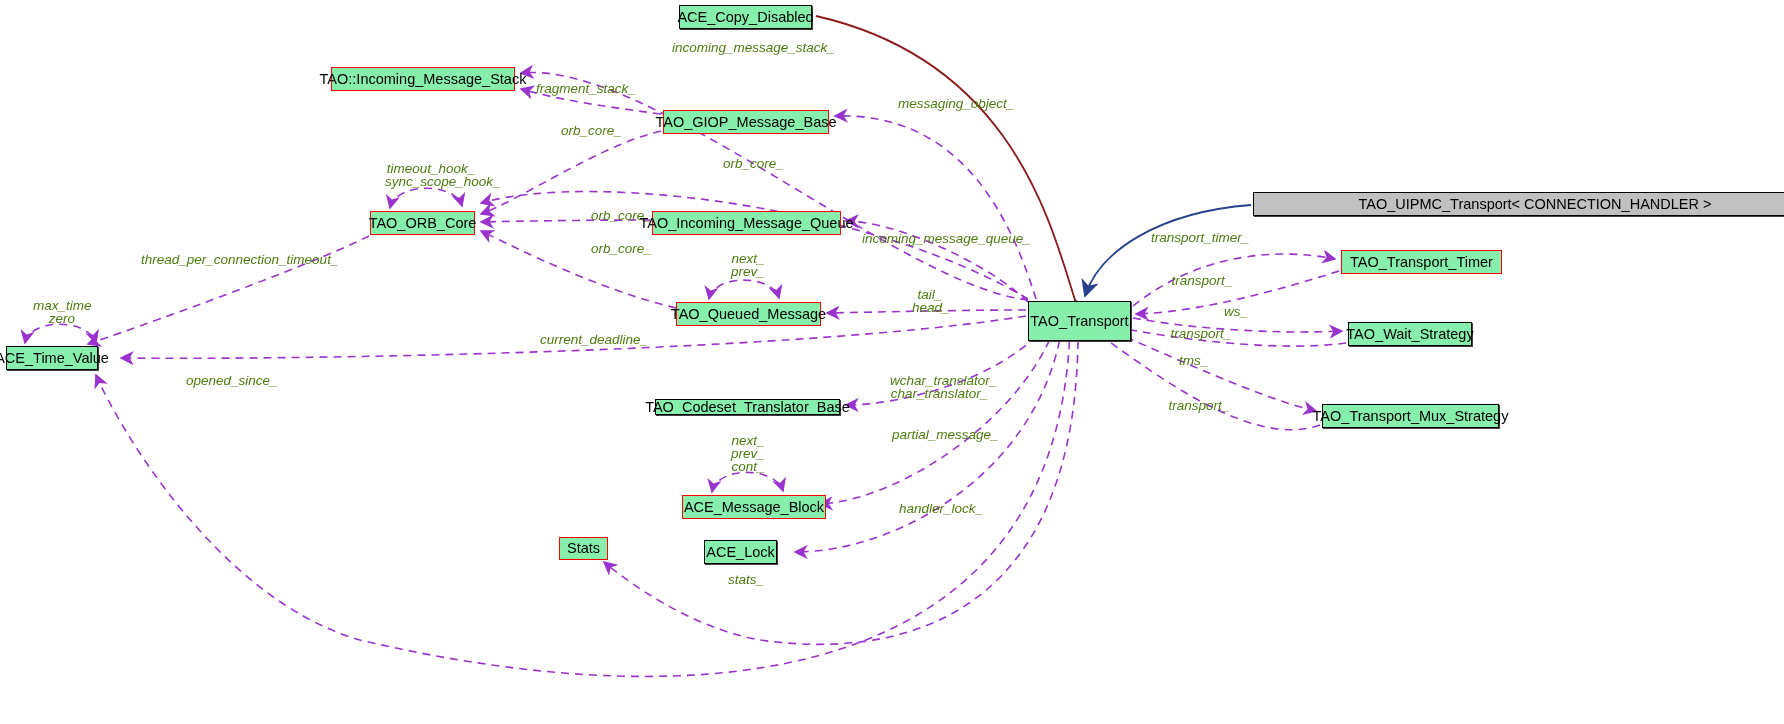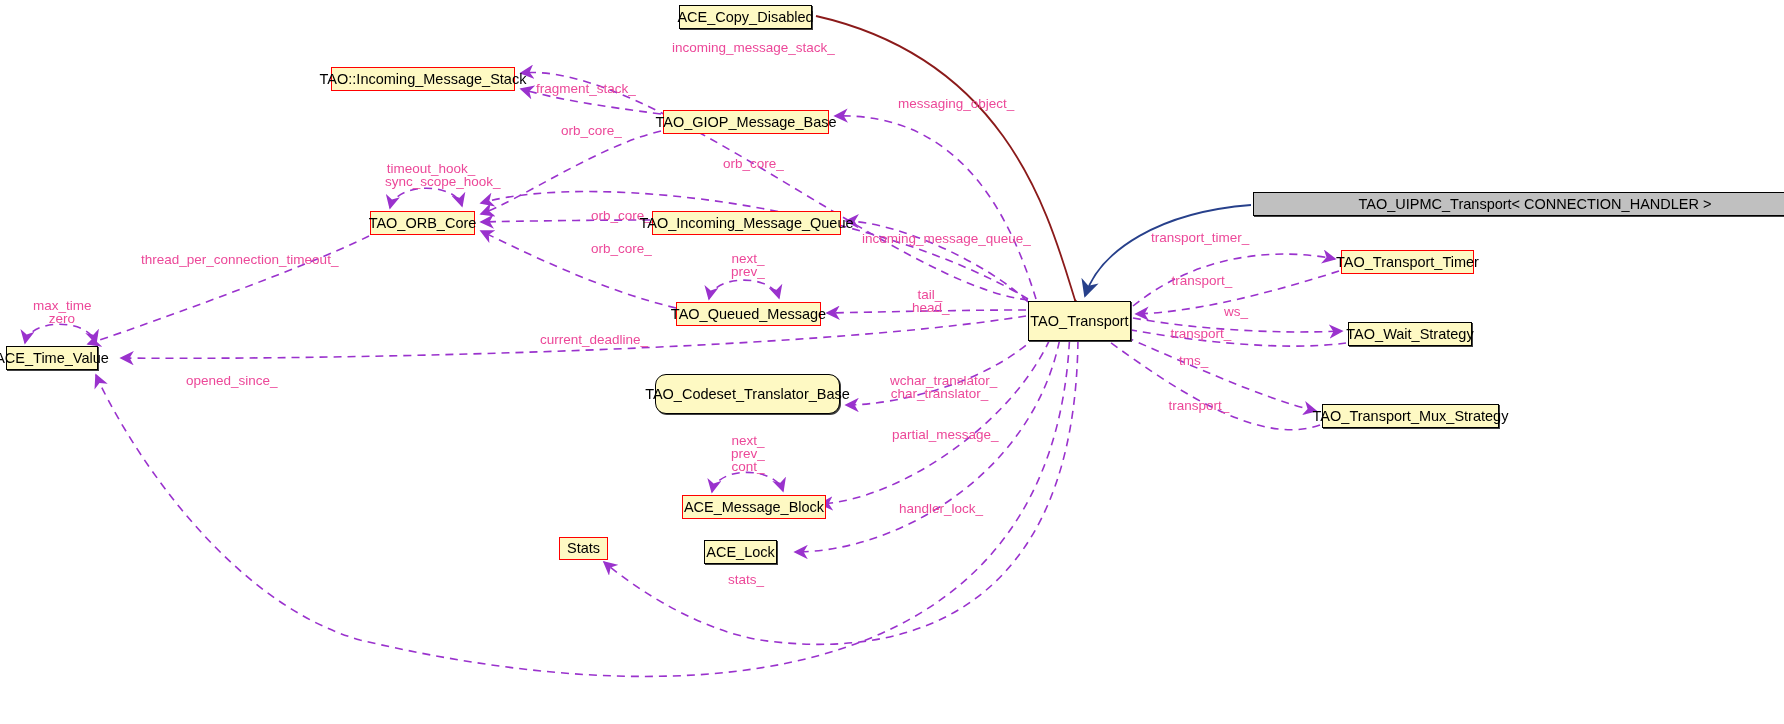--- a/index.html
+++ b/index.html
@@ -25,43 +25,44 @@
   .node {
     position: absolute;
     box-sizing: border-box;
     display: flex;
     align-items: center;
     justify-content: center;
     font-size: 14.5px;
     line-height: 1;
     color: #000000;
     white-space: nowrap;
-    background: #fef9c3;
+    background: #86efac;
     border: 1px solid #000000;
     box-shadow: 1px 1px 0 0 #404040;
     z-index: 5;
     padding: 0 7px;
   }
   .node.red {
     border: 1px solid #ff0000;
     box-shadow: none;
   }
   .node.grey {
     background: #c0c0c0;
     border: 1px solid #000000;
     box-shadow: 1px 1px 0 0 #404040;
   }
   .elabel {
     position: absolute;
     font-size: 13.5px;
     line-height: 13px;
-    color: #ec4899;
+    color: #4d7c0f;
     white-space: pre;
     z-index: 4;
     text-align: center;
+    font-style: italic;
   }
 </style>
 </head>
 <body>
 
 <div id="canvas">
 
   <svg id="edges" viewBox="0 0 1784 724" xmlns="http://www.w3.org/2000/svg">
     <defs>
       <marker id="ah-purple" markerWidth="9" markerHeight="9" refX="8" refY="4.5" orient="auto" markerUnits="strokeWidth">
@@ -155,41 +156,41 @@
   </div>
 
   <div class="node red" style="left:370px;top:211px;width:105px;height:24px;">
     <span>TAO_ORB_Core</span>
   </div>
 
   <div class="node red" style="left:652px;top:211px;width:189px;height:24px;">
     <span>TAO_Incoming_Message_Queue</span>
   </div>
 
-  <div class="node red" style="left:1341px;top:250px;width:133px;height:24px;">
+  <div class="node red" style="left:1341px;top:250px;width:161px;height:24px;">
     <span>TAO_Transport_Timer</span>
   </div>
 
   <div class="node" style="left:1028px;top:301px;width:103px;height:40px;">
     <span>TAO_Transport</span>
   </div>
 
   <div class="node red" style="left:676px;top:302px;width:145px;height:24px;">
     <span>TAO_Queued_Message</span>
   </div>
 
   <div class="node" style="left:1348px;top:322px;width:124px;height:24px;">
     <span>TAO_Wait_Strategy</span>
   </div>
 
   <div class="node" style="left:6px;top:346px;width:92px;height:24px;">
     <span>ACE_Time_Value</span>
   </div>
 
-  <div class="node" style="left:655px;top:374px;width:185px;height:40px;border-radius:11px;">
+  <div class="node" style="left:655px;top:399px;width:185px;height:16px;">
     <span>TAO_Codeset_Translator_Base</span>
   </div>
 
   <div class="node" style="left:1322px;top:404px;width:177px;height:24px;">
     <span>TAO_Transport_Mux_Strategy</span>
   </div>
 
   <div class="node red" style="left:682px;top:495px;width:144px;height:24px;">
     <span>ACE_Message_Block</span>
   </div>

